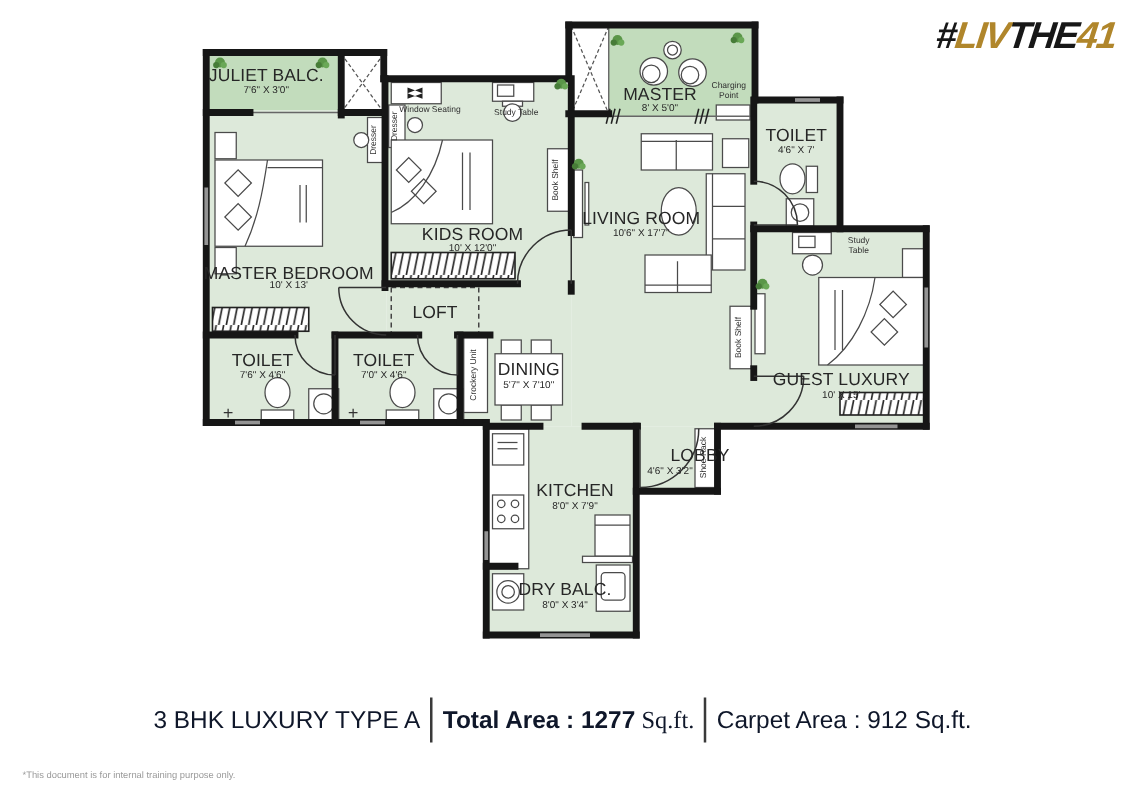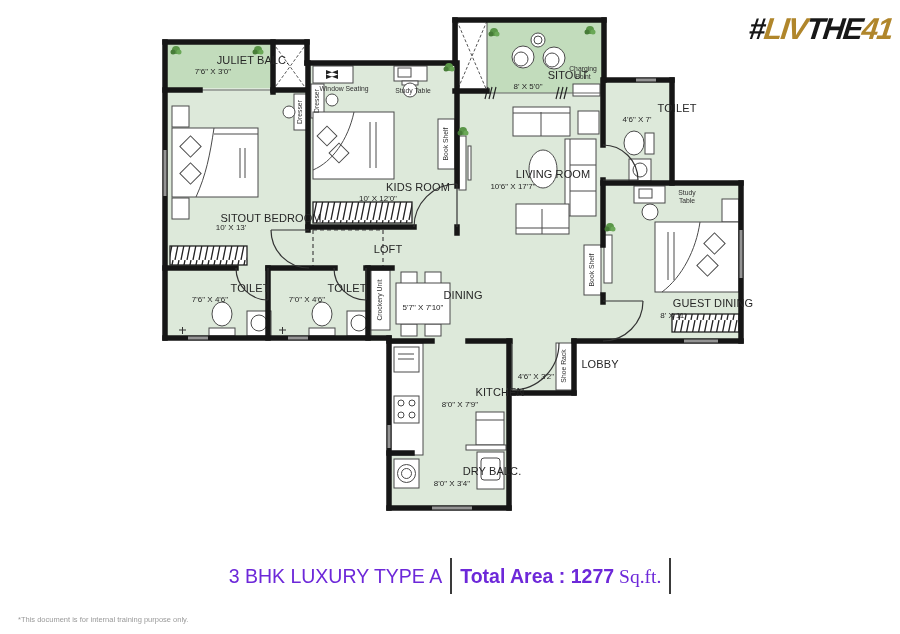--- a/index.html
+++ b/index.html
@@ -2,32 +2,32 @@
 <html><head>
 <meta charset="utf-8">
 <style>
   html,body{margin:0;padding:0;background:#fff;}
   body{width:900px;height:634px;position:relative;overflow:hidden;
        font-family:"Liberation Sans", sans-serif;}
   .plan{position:absolute;left:0;top:0;width:900px;height:545px;}
   .plan svg{position:absolute;left:0;top:0;}
   .lbl{position:absolute;transform:translate(-50%,-50%);white-space:nowrap;
        color:#262626;text-align:center;line-height:1;}
-  .name{font-size:11px;letter-spacing:.1px;margin-left:40px;}
+  .name{font-size:14px;letter-spacing:.1px;}
   .dim{font-size:8px;}
   .fx{font-size:6.8px;color:#303030;}
   .wrap{white-space:normal;line-height:1.15;}
   .v{transform:translate(-50%,-50%) rotate(-90deg);}
   .logo{position:absolute;top:12px;right:8px;font-style:italic;font-weight:700;
         font-size:30px;letter-spacing:-1.5px;transform:skewX(-7deg);}
   .logo .blk{color:#171717;}
   .logo .gold{color:#b0862b;}
   .caption{position:absolute;left:0;top:554px;width:900px;height:44px;
            display:flex;align-items:center;justify-content:center;gap:8px;
-           font-size:19.5px;color:#6d28d9;}
+           font-size:19.5px;color:#0f172a;}
   .cap-div{width:2px;height:36px;background:#3a3a3a;}
   .bold{font-weight:700;}
   .unit{margin-left:5px;font-family:Liberation Serif, serif;}
   .disclaimer{position:absolute;left:18px;top:615px;font-size:7.5px;color:#9a9a9a;}
 </style>
 </head>
 <body>
 
 <div class="plan">
 <svg width="900" height="545" viewBox="0 0 900 545">
@@ -308,32 +308,32 @@
     <use href="#plant" x="494" y="32"></use>
     <use href="#plant" x="590" y="30"></use>
     <use href="#plant" x="449" y="67"></use>
     <use href="#plant" x="463" y="131"></use>
     <use href="#plant" x="610" y="227"></use>
   </g>
 </svg>
 
 <div class="lbl name" style="left:213px;top:60px">JULIET BALC.</div>
 <div class="lbl dim" style="left:213px;top:72px">7'6" X 3'0"</div>
-<div class="lbl name" style="left:231px;top:218px">SITOUT BEDROOM</div>
+<div class="lbl name" style="left:231px;top:218px">MASTER BEDROOM</div>
 <div class="lbl dim" style="left:231px;top:228px">10' X 13'</div>
 <div class="lbl name" style="left:378px;top:187px">KIDS ROOM</div>
 <div class="lbl dim" style="left:378px;top:199px">10' X 12'0"</div>
 <div class="lbl name" style="left:513px;top:174px">LIVING ROOM</div>
 <div class="lbl dim" style="left:513px;top:187px">10'6" X 17'7"</div>
-<div class="lbl name" style="left:528px;top:75px">SITOUT</div>
+<div class="lbl name" style="left:528px;top:75px">MASTER</div>
 <div class="lbl dim" style="left:528px;top:87px">8' X 5'0"</div>
 <div class="lbl name" style="left:637px;top:108px">TOILET</div>
 <div class="lbl dim" style="left:637px;top:120px">4'6" X 7'</div>
-<div class="lbl name" style="left:673px;top:303px">GUEST DINING</div>
-<div class="lbl dim" style="left:673px;top:316px">8' X 11'</div>
+<div class="lbl name" style="left:673px;top:303px">GUEST LUXURY</div>
+<div class="lbl dim" style="left:673px;top:316px">10' X 15'</div>
 <div class="lbl name" style="left:210px;top:288px">TOILET</div>
 <div class="lbl dim" style="left:210px;top:300px">7'6" X 4'6"</div>
 <div class="lbl name" style="left:307px;top:288px">TOILET</div>
 <div class="lbl dim" style="left:307px;top:300px">7'0" X 4'6"</div>
 <div class="lbl name" style="left:423px;top:295px">DINING</div>
 <div class="lbl dim" style="left:423px;top:308px">5'7" X 7'10"</div>
 <div class="lbl name" style="left:460px;top:392px">KITCHEN</div>
 <div class="lbl dim" style="left:460px;top:405px">8'0" X 7'9"</div>
 <div class="lbl name" style="left:452px;top:471px">DRY BALC.</div>
 <div class="lbl dim" style="left:452px;top:484px">8'0" X 3'4"</div>
@@ -355,15 +355,16 @@
 
 <div class="logo">
   <span class="blk">#</span><span class="gold">LIV</span><span class="blk">THE</span><span class="gold">41</span>
 </div>
 
 <div class="caption">
   <span>3 BHK LUXURY TYPE A</span>
   <span class="cap-div"></span>
   <span><span class="bold">Total Area : 1277</span><span class="unit">Sq.ft.</span></span>
   <span class="cap-div"></span>
+  <span>Carpet Area : 912 Sq.ft.</span>
 </div>
 
 <div class="disclaimer">*This document is for internal training purpose only.</div>
 
 </body></html>

